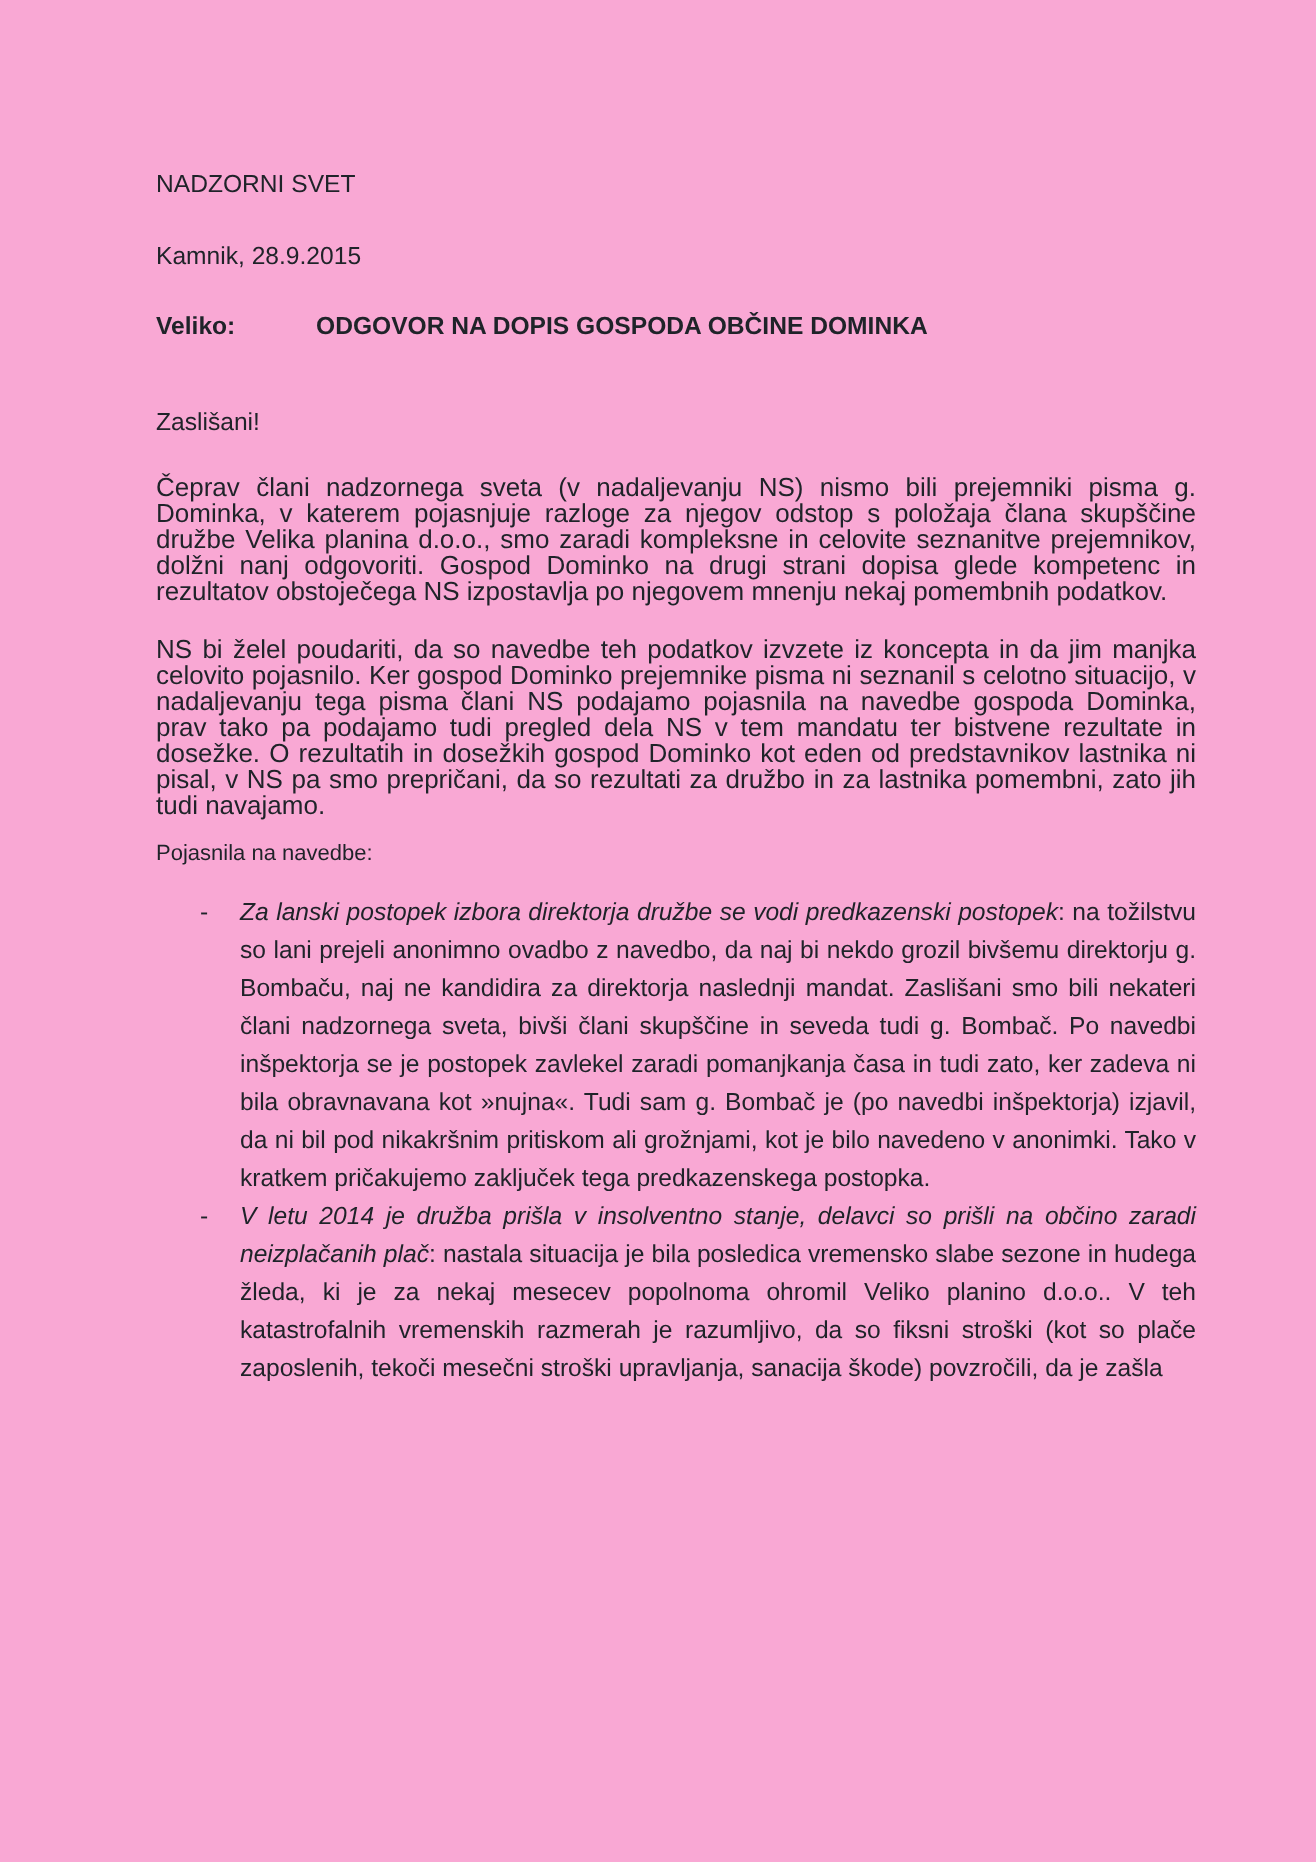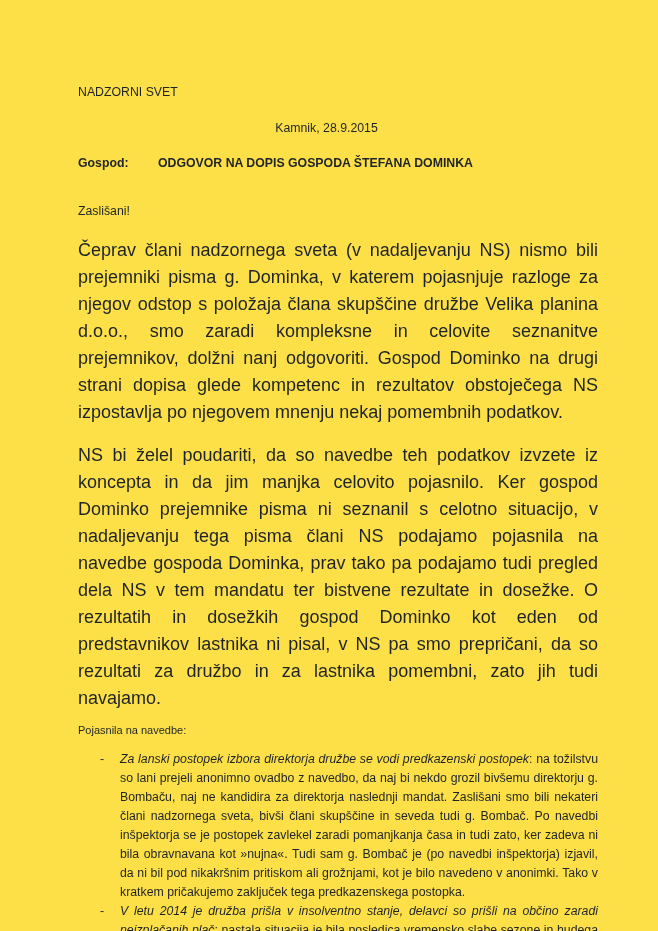--- a/index.html
+++ b/index.html
@@ -7,53 +7,53 @@
     width: 658px; height: 931px;
     background: #ffffff;
     font-family: "Liberation Sans", "DejaVu Sans", sans-serif;
     color: #1f2329;
     -webkit-font-smoothing: antialiased;
   }
   .page {
     box-sizing: border-box;
     width: 658px; height: 931px;
     padding: 83px 60px 20px 78px;
-    background: #fde047;
+    background: #f9a8d4;
     overflow: hidden;
   }
   .line {
     font-size: 12.3px;
     line-height: 19px;
     white-space: nowrap;
   }
   .sender-block { margin: 0 0 17px 0; }
   .dateline {
     font-size: 12.3px;
     line-height: 19px;
-    text-align: center;
+    text-align: left;
     padding-right: 23px;
     margin: 0 0 16px 0;
   }
   .recipient-block { margin: 0 0 39px 0; }
   .subject-row {
     font-size: 12.3px;
     line-height: 19px;
     font-weight: bold;
     margin: 0 0 29px 0;
     white-space: nowrap;
   }
   .subject-label { display: inline-block; width: 80px; }
   .salutation {
     font-size: 12.3px;
     line-height: 19px;
     margin: 0 0 9px 0;
   }
   p.body-par {
-    font-size: 18px;
-    line-height: 27px;
+    font-size: 13px;
+    line-height: 13px;
     text-align: justify;
     margin: 16px 0 9px 0;
   }
   .list-intro {
     font-size: 11px;
     line-height: 19px;
     margin: 2px 0 10px 0;
   }
   ul.bullet-list {
     list-style: none;
@@ -80,21 +80,21 @@
 <div class="page">
 
   <div class="sender-block">
     <div class="line">NADZORNI SVET</div>
   </div>
 
   <div class="dateline">Kamnik, 28.9.2015</div>
 
 
   <div class="subject-row">
-    <span class="subject-label">Gospod:</span><span>ODGOVOR NA DOPIS GOSPODA ŠTEFANA DOMINKA</span>
+    <span class="subject-label">Veliko:</span><span>ODGOVOR NA DOPIS GOSPODA OBČINE DOMINKA</span>
   </div>
 
   <div class="salutation">Zaslišani!</div>
 
   <p class="body-par">Čeprav člani nadzornega sveta (v nadaljevanju NS) nismo bili prejemniki pisma g. Dominka, v katerem pojasnjuje razloge za njegov odstop s položaja člana skupščine družbe Velika planina d.o.o., smo zaradi kompleksne in celovite seznanitve prejemnikov, dolžni nanj odgovoriti. Gospod Dominko na drugi strani dopisa glede kompetenc in rezultatov obstoječega NS izpostavlja po njegovem mnenju nekaj pomembnih podatkov.</p>
   <p class="body-par">NS bi želel poudariti, da so navedbe teh podatkov izvzete iz koncepta in da jim manjka celovito pojasnilo. Ker gospod Dominko prejemnike pisma ni seznanil s celotno situacijo, v nadaljevanju tega pisma člani NS podajamo pojasnila na navedbe gospoda Dominka, prav tako pa podajamo tudi pregled dela NS v tem mandatu ter bistvene rezultate in dosežke. O rezultatih in dosežkih gospod Dominko kot eden od predstavnikov lastnika ni pisal, v NS pa smo prepričani, da so rezultati za družbo in za lastnika pomembni, zato jih tudi navajamo.</p>
 
   <div class="list-intro">Pojasnila na navedbe:</div>
 
   <ul class="bullet-list">

